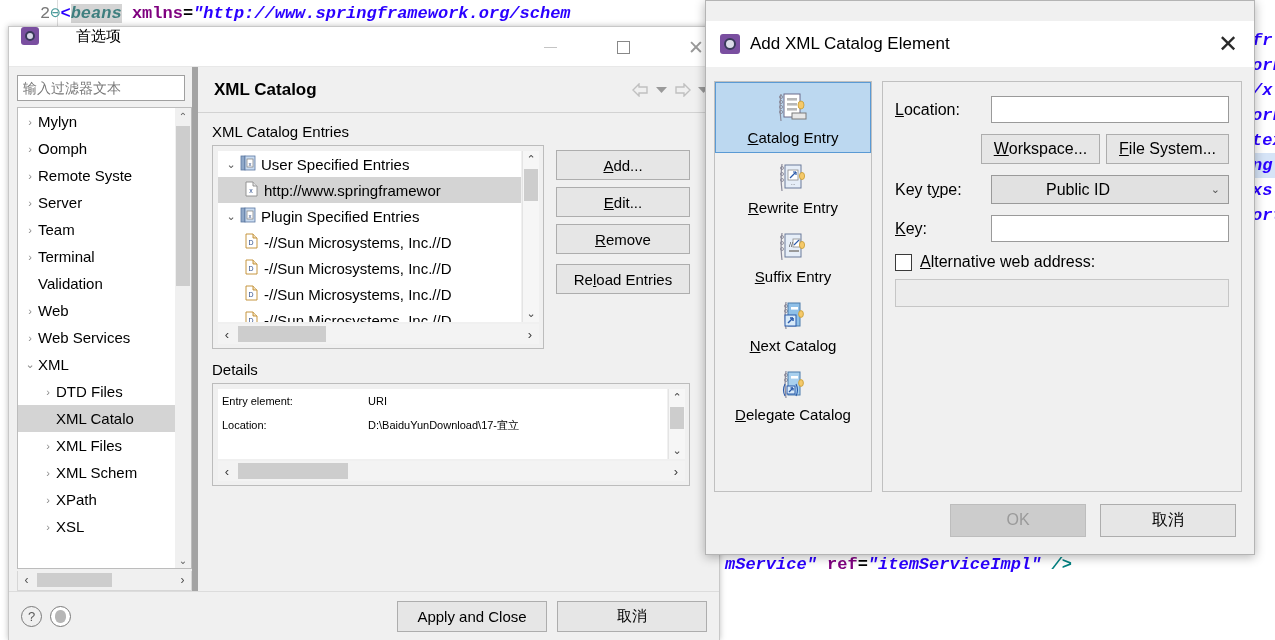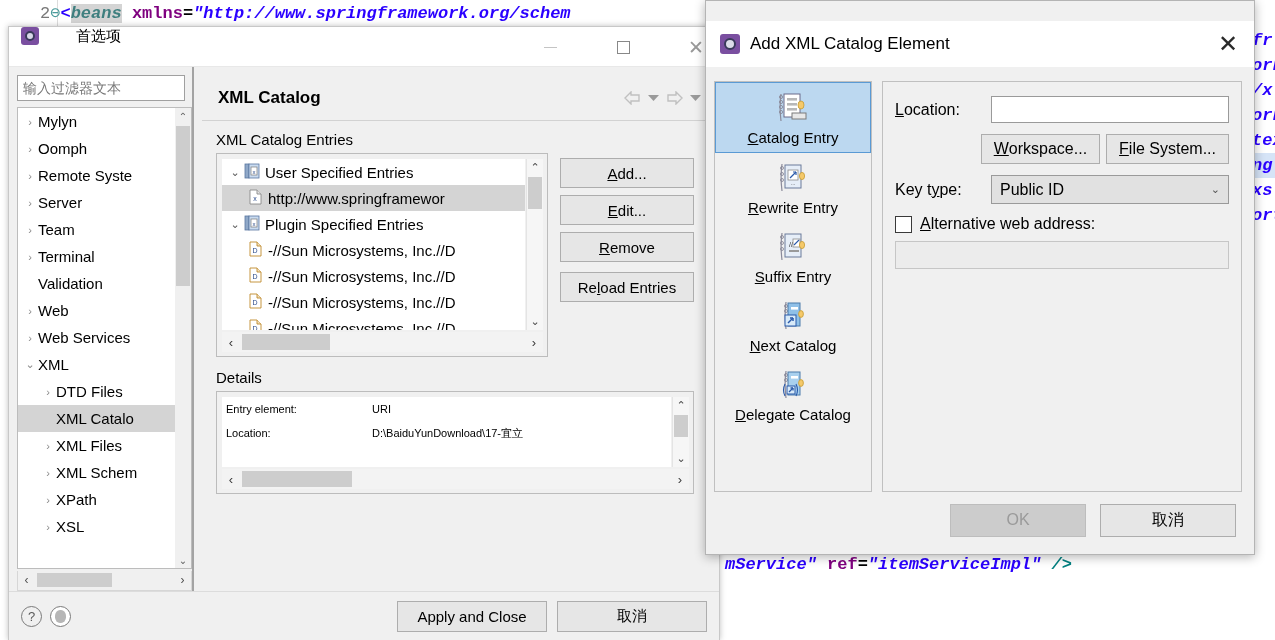--- a/index.html
+++ b/index.html
@@ -143,22 +143,22 @@
     position: absolute; top: 0; width: 17px; height: 18px;
     display: flex; align-items: center; justify-content: center;
     font-size: 12px; color: #505050;
   }
   .hscroll-outer .thumb {
     position: absolute; top: 2px; height: 14px; background: #cdcdcd;
   }
 
   
   .prefs-right {
-    flex: 1; padding: 8px; position: relative;
-    border-left: 2px solid #a3a3a3;
+    flex: 1; padding: 0; position: relative;
+    border-left: 6px solid #a3a3a3;
     background: #f0f0f0;
   }
   .page-head {
     height: 46px; display: flex; align-items: center;
     padding: 0 10px 0 16px;
     background: #f0f0f0;
     border-bottom: 1px solid #d2d2d2;
   }
   .page-title { font-size: 17px; font-weight: bold; color: #000; flex: 1; }
   .navbtns { display: flex; align-items: center; gap: 7px; color: #c4c4c4; }
@@ -338,21 +338,21 @@
     font-size: 16px; color: #000; background: #e6e6e6;
     border: 1px solid #adadad; height: 30px; padding: 0 12px;
     display: flex; align-items: center; justify-content: center;
   }
   .fselect {
     flex: 1; height: 29px; background: #e1e1e1;
     border: 1px solid #9a9a9a;
     display: flex; align-items: center; padding: 0 8px;
     font-size: 16px; color: #000;
   }
-  .fselect .cv { flex: 1; }
+  .fselect .cv { flex: 1; margin-left: 46px; }
   .fselect .caret { color: #555; font-size: 11px; }
   .chk-row { display: flex; align-items: center; margin: 8px 0 8px 0; }
   .chkbox {
     width: 17px; height: 17px; background: #fff;
     border: 1.5px solid #3a3a3a; margin-right: 8px;
   }
   .chk-label { font-size: 16px; color: #000; }
   .alt-input {
     height: 28px; background: #ececec; border: 1px solid #c6c6c6;
     width: 100%;
@@ -818,20 +818,24 @@
         </div>
 
         <div class="frow">
           <span class="flabel"><span>Key t</span><span class="mn">y</span><span>pe:</span></span>
           <div class="fselect">
             <span class="cv">Public ID</span>
             <span class="caret">⌄</span>
           </div>
         </div>
 
+        <div class="frow">
+          <span class="flabel"><span class="mn">K</span><span>ey:</span></span>
+          <div class="ftext"></div>
+        </div>
 
         <div class="chk-row">
           <div class="chkbox"></div>
           <span class="chk-label"><span class="mn">A</span><span>lternative web address:</span></span>
         </div>
         <div class="alt-input"></div>
       </div>
     </div>
 
     <div class="dlg-foot">

